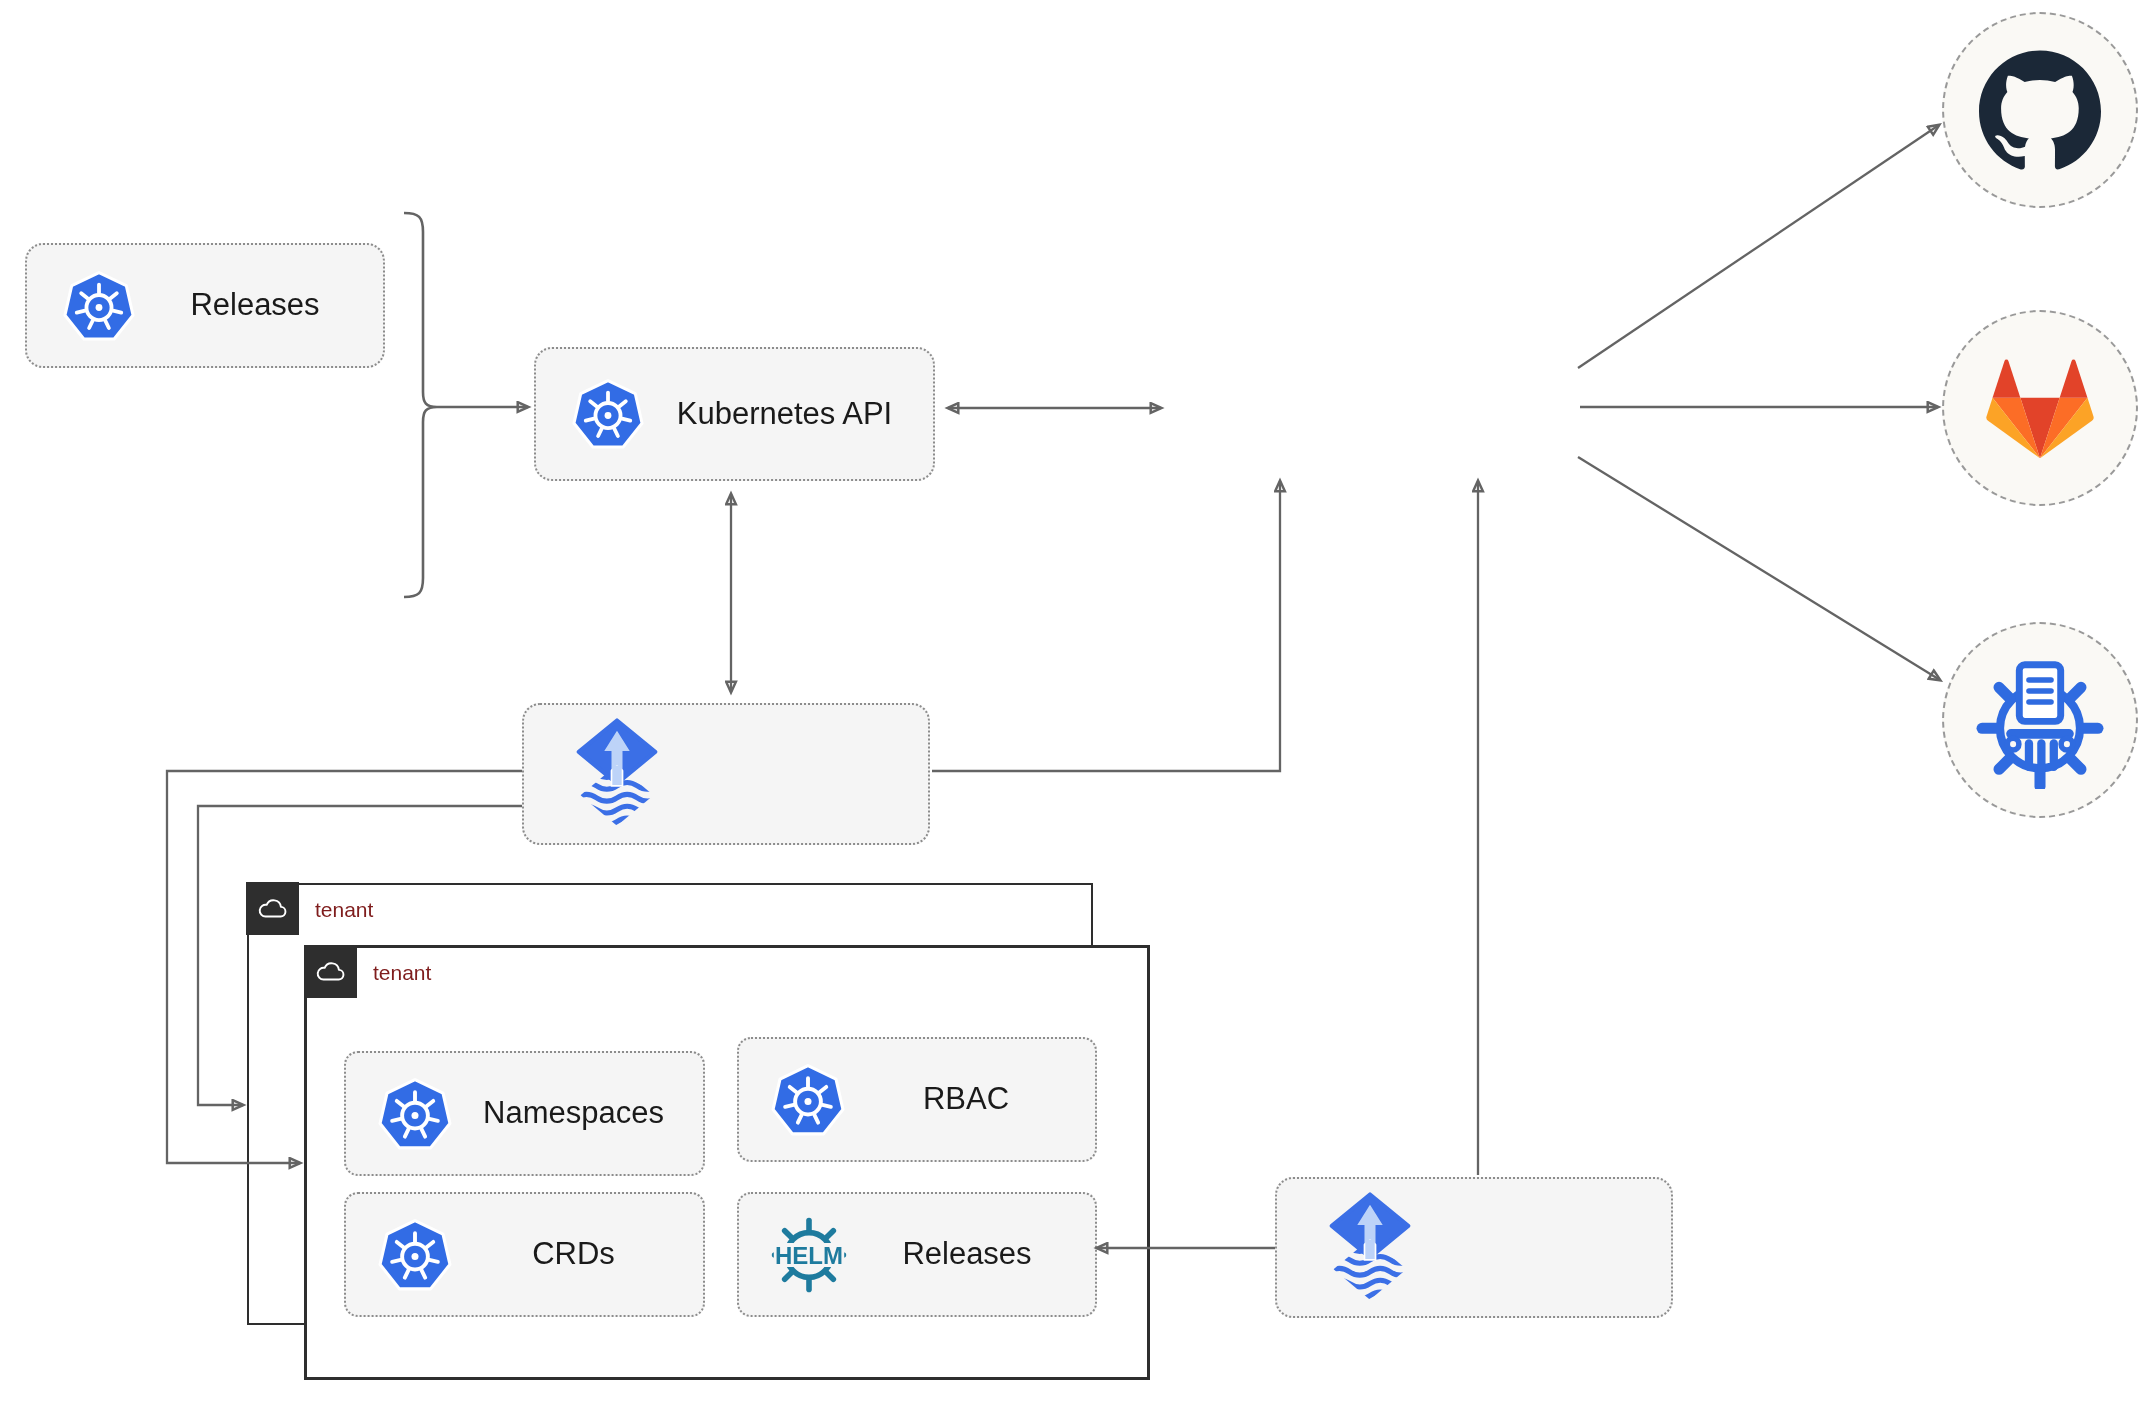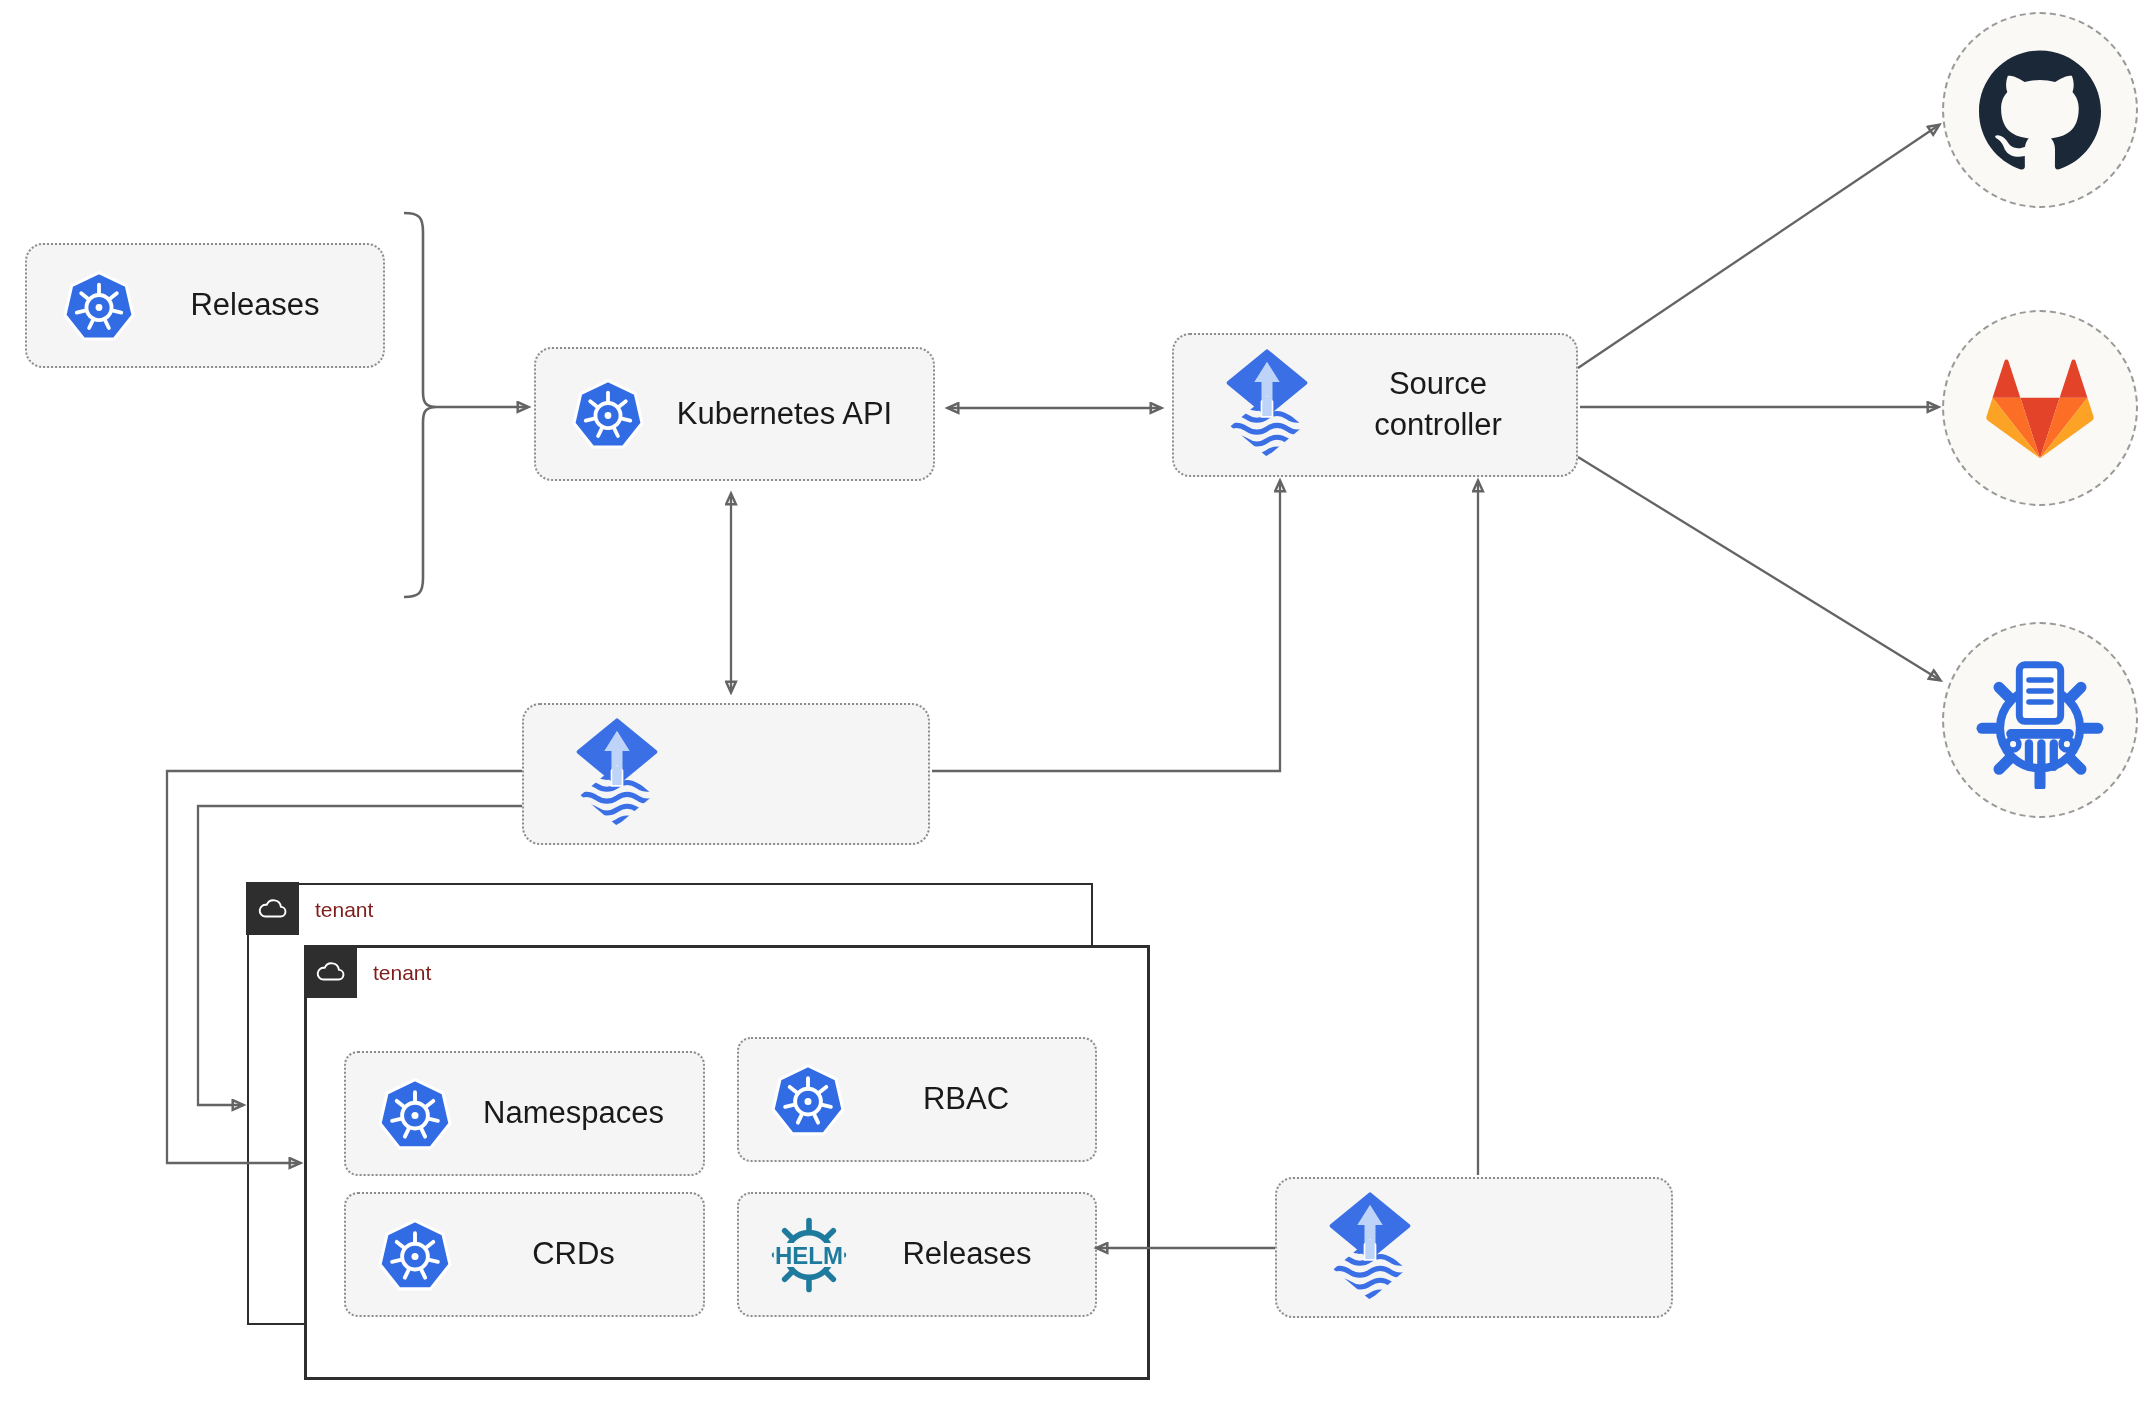--- a/index.html
+++ b/index.html
@@ -173,26 +173,20 @@
   </div>
 
 
   <div class="node" style="left:534px;top:347px;width:401px;height:134px;justify-content:center;">
     <svg class="nicon k8s-ic" viewBox="0 0 100 100">
         <use href="#k8s-sym"></use>
       </svg>
     <div class="node-label">Kubernetes API</div>
   </div>
 
-  <div class="node wrap2" style="left:1172px;top:333px;width:406px;height:144px;">
-    <svg class="nicon flux-ic" viewBox="0 0 100 132">
-        <use href="#flux-sym"></use>
-      </svg>
-    <div class="node-label"><span>Source controller</span></div>
-  </div>
 
   <div class="node wrap2" style="left:522px;top:703px;width:408px;height:142px;">
     <svg class="nicon flux-ic" viewBox="0 0 100 132">
         <use href="#flux-sym"></use>
       </svg>
   </div>
 
   <div class="node wrap2" style="left:1275px;top:1177px;width:398px;height:141px;">
     <svg class="nicon flux-ic" viewBox="0 0 100 132">
         <use href="#flux-sym"></use>

